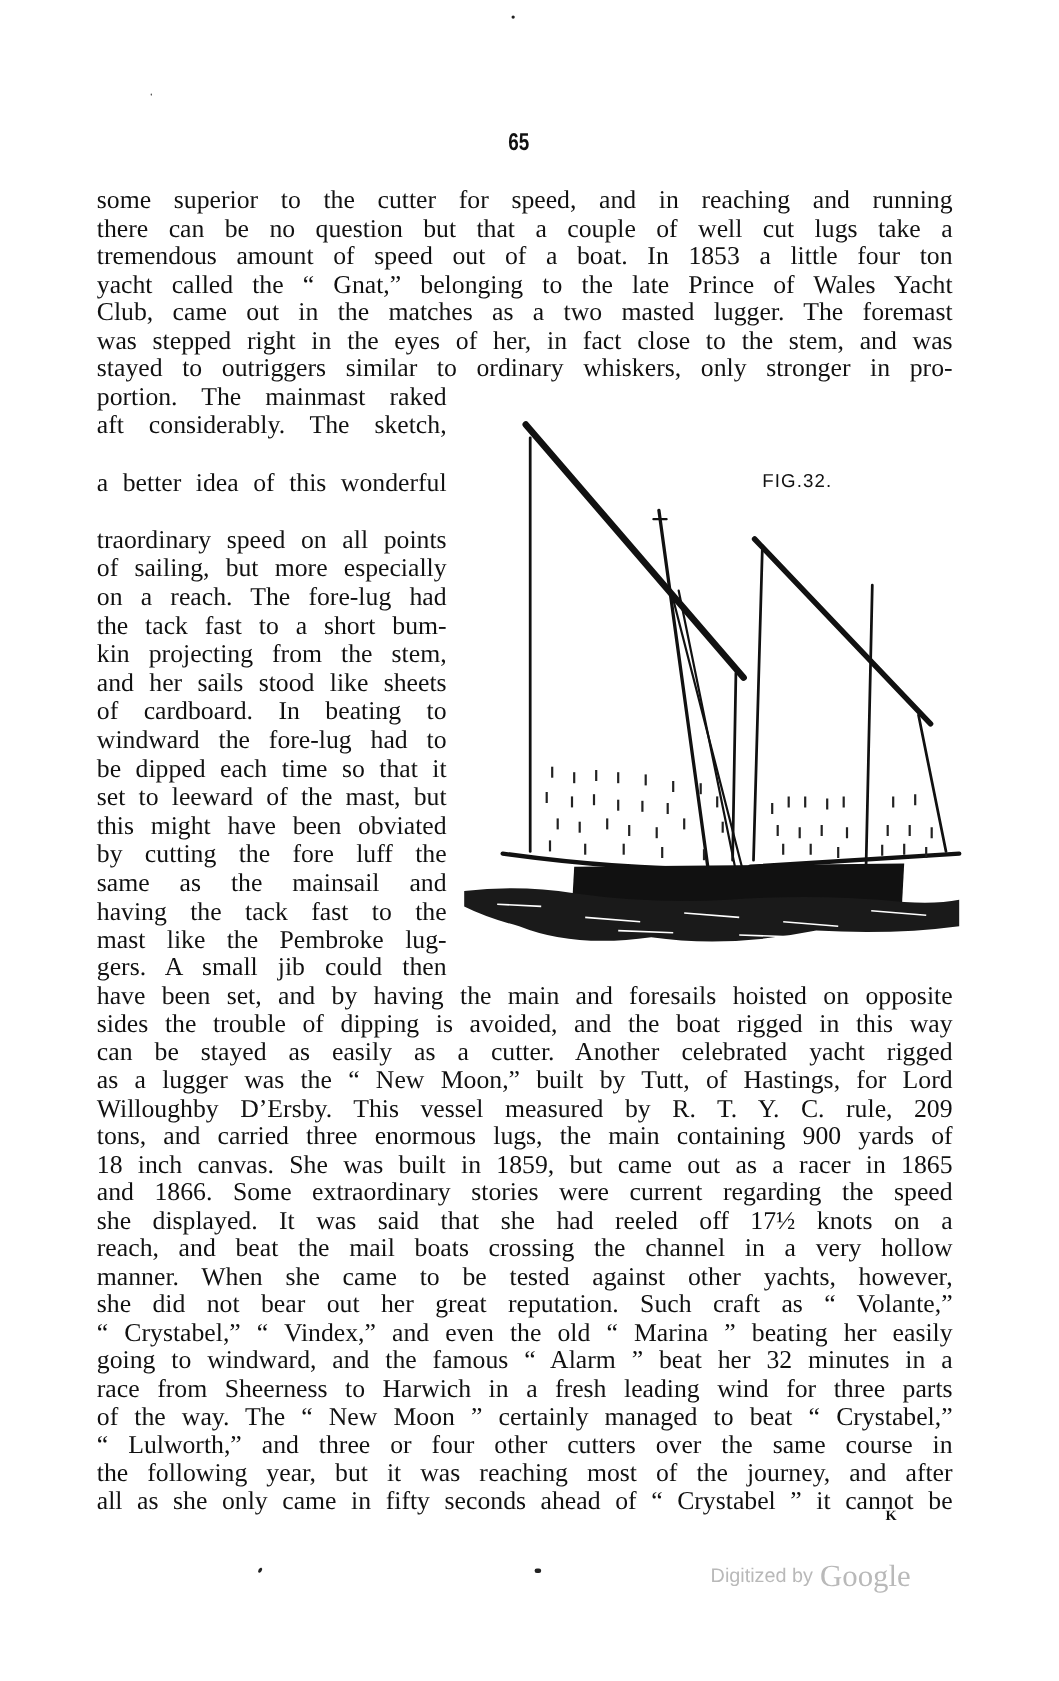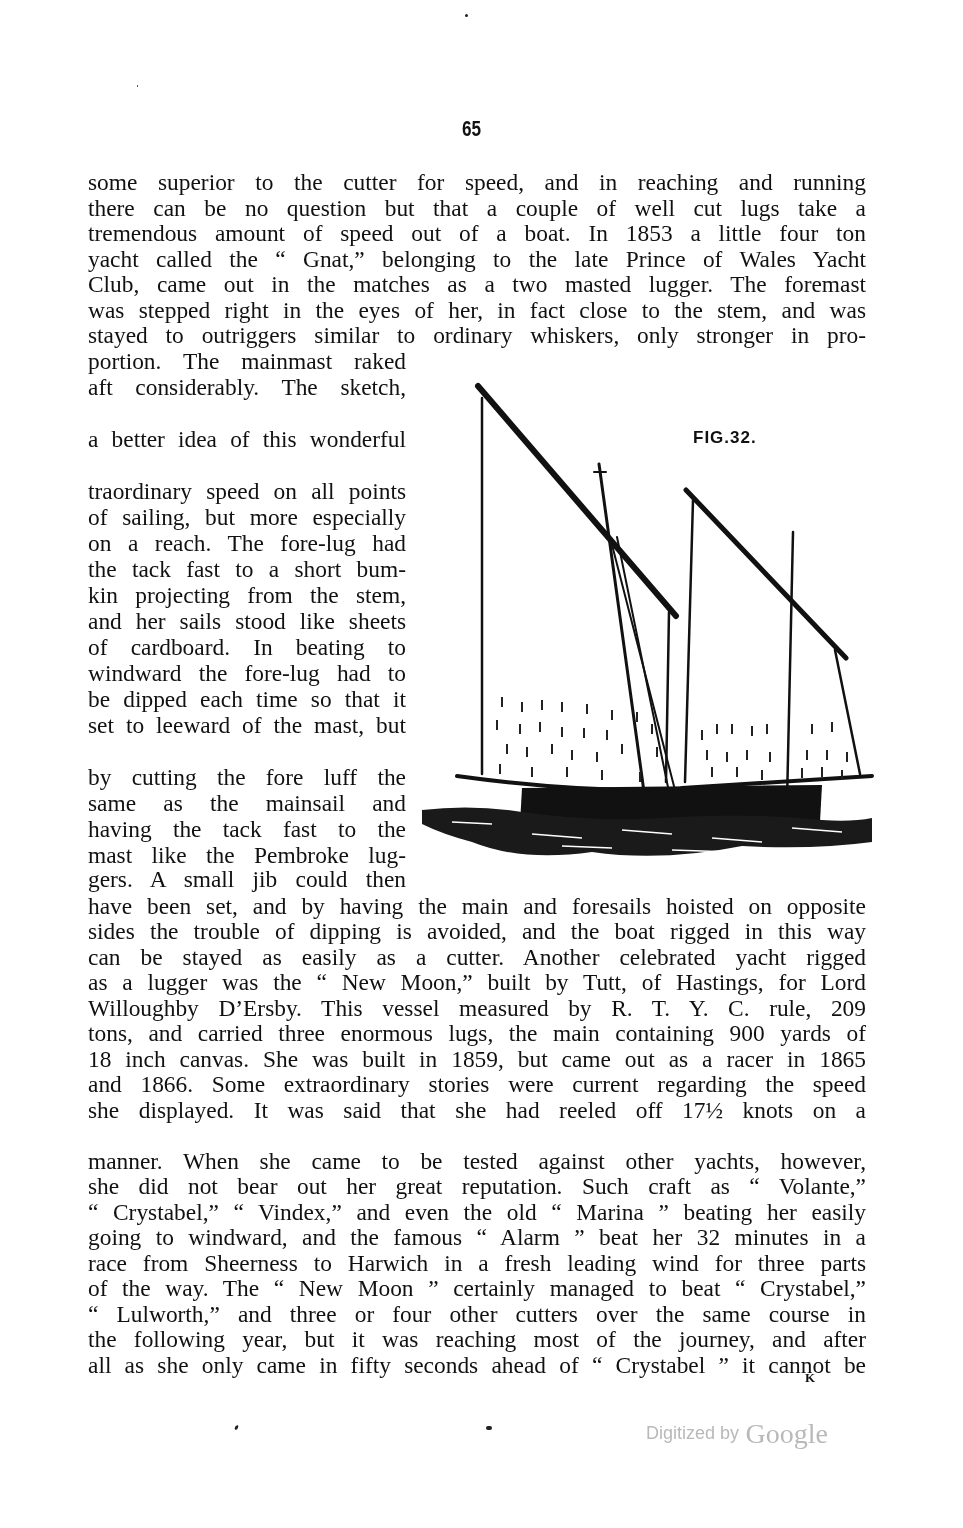--- a/index.html
+++ b/index.html
@@ -20,21 +20,21 @@
   }
   .line.full { width: 778px; }
   .line.narrow { width: 318px; }
   .sig-mark {
     position: absolute; left: 805px; top: 1370px;
     font-family: "Liberation Serif", serif; font-weight: bold; font-size: 13px; color: #111;
   }
   .figure { position: absolute; left: 412px; top: 372px; width: 465px; height: 498px; }
   .fig-label {
     position: absolute; left: 693px; top: 428px;
-    font-family: "Liberation Sans", sans-serif; font-weight: bold; font-size: 17px; color: #111;
+    font-family: "Liberation Sans", sans-serif; font-weight: normal; font-size: 17px; color: #111;
     letter-spacing: 1px;
   }
   .watermark {
     position: absolute; left: 646px; top: 1418px; color: #b9b9b9;
     font-family: "Liberation Sans", sans-serif;
   }
   .watermark .small { font-size: 18px; vertical-align: 4px; }
   .watermark .big { font-family: "Liberation Serif", serif; font-size: 28px; margin-left: 2px; }
 </style>
 </head>
@@ -63,20 +63,21 @@
   <div class="line narrow" style="top:478px">traordinary speed on all points</div>
   <div class="line narrow" style="top:504px">of sailing, but more especially</div>
   <div class="line narrow" style="top:530px">on a reach.  The fore-lug had</div>
   <div class="line narrow" style="top:556px">the tack fast to a short bum-</div>
   <div class="line narrow" style="top:582px">kin projecting from the stem,</div>
   <div class="line narrow" style="top:608px">and her sails stood like sheets</div>
   <div class="line narrow" style="top:634px">of cardboard.  In beating to</div>
   <div class="line narrow" style="top:660px">windward the fore-lug had to</div>
   <div class="line narrow" style="top:686px">be dipped each time so that it</div>
   <div class="line narrow" style="top:712px">set to leeward of the mast, but</div>
+  <div class="line narrow" style="top:738px">this might have been obviated</div>
   <div class="line narrow" style="top:764px">by cutting the fore luff the</div>
   <div class="line narrow" style="top:790px">same as the mainsail and</div>
   <div class="line narrow" style="top:816px">having the tack fast to the</div>
   <div class="line narrow" style="top:842px">mast like the Pembroke lug-</div>
   <div class="line narrow" style="top:866px">gers.  A small jib could then</div>
 
   <svg class="figure" viewBox="0 0 465 498" xmlns="http://www.w3.org/2000/svg">
     <g stroke="#111" fill="none" stroke-linecap="round">
 
       <line x1="66" y1="14" x2="264" y2="244" stroke-width="6"></line>
@@ -173,20 +174,21 @@
 
   <div class="line full" style="top:893px">have been set, and by having the main and foresails hoisted on opposite</div>
   <div class="line full" style="top:918px">sides the trouble of dipping is avoided, and the boat rigged in this way</div>
   <div class="line full" style="top:944px">can be stayed as easily as a cutter.  Another celebrated yacht rigged</div>
   <div class="line full" style="top:969px">as a lugger was the “ New Moon,” built by Tutt, of Hastings, for Lord</div>
   <div class="line full" style="top:995px">Willoughby D’Ersby.  This vessel measured by R. T. Y. C. rule, 209</div>
   <div class="line full" style="top:1020px">tons, and carried three enormous lugs, the main containing 900 yards of</div>
   <div class="line full" style="top:1046px">18 inch canvas.  She was built in 1859, but came out as a racer in 1865</div>
   <div class="line full" style="top:1071px">and 1866.  Some extraordinary stories were current regarding the speed</div>
   <div class="line full" style="top:1097px">she displayed.  It was said that she had reeled off 17½ knots on a</div>
+  <div class="line full" style="top:1122px">reach, and beat the mail boats crossing the channel in a very hollow</div>
   <div class="line full" style="top:1148px">manner.  When she came to be tested against other yachts, however,</div>
   <div class="line full" style="top:1173px">she did not bear out her great reputation.  Such craft as “ Volante,”</div>
   <div class="line full" style="top:1199px">“ Crystabel,” “ Vindex,” and even the old “ Marina ” beating her easily</div>
   <div class="line full" style="top:1224px">going to windward, and the famous “ Alarm ” beat her 32 minutes in a</div>
   <div class="line full" style="top:1250px">race from Sheerness to Harwich in a fresh leading wind for three parts</div>
   <div class="line full" style="top:1275px">of the way.  The “ New Moon ” certainly managed to beat “ Crystabel,”</div>
   <div class="line full" style="top:1301px">“ Lulworth,” and three or four other cutters over the same course in</div>
   <div class="line full" style="top:1326px">the following year, but it was reaching most of the journey, and after</div>
   <div class="line full" style="top:1352px">all as she only came in fifty seconds ahead of “ Crystabel ” it cannot be</div>
 

